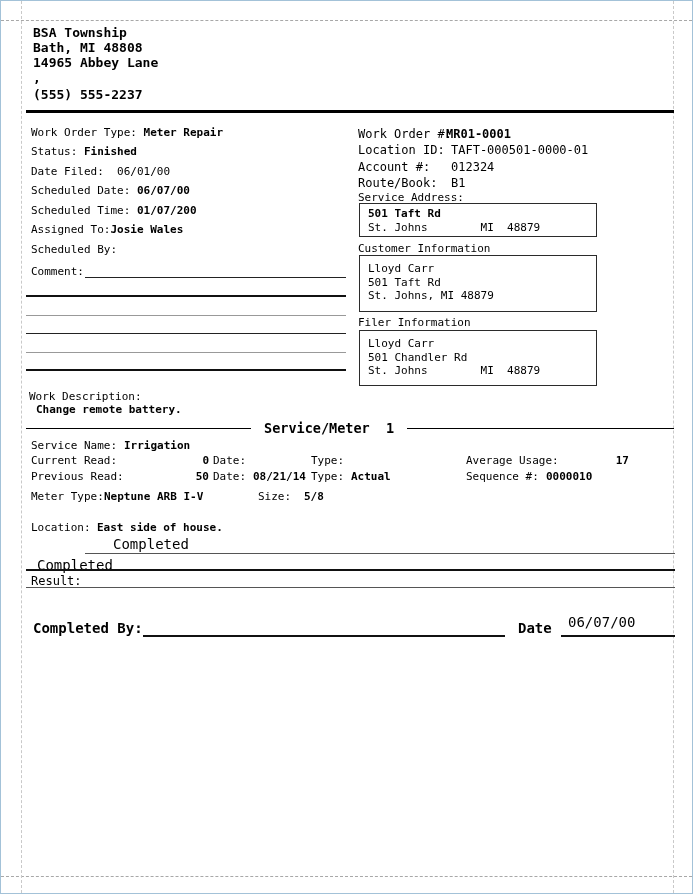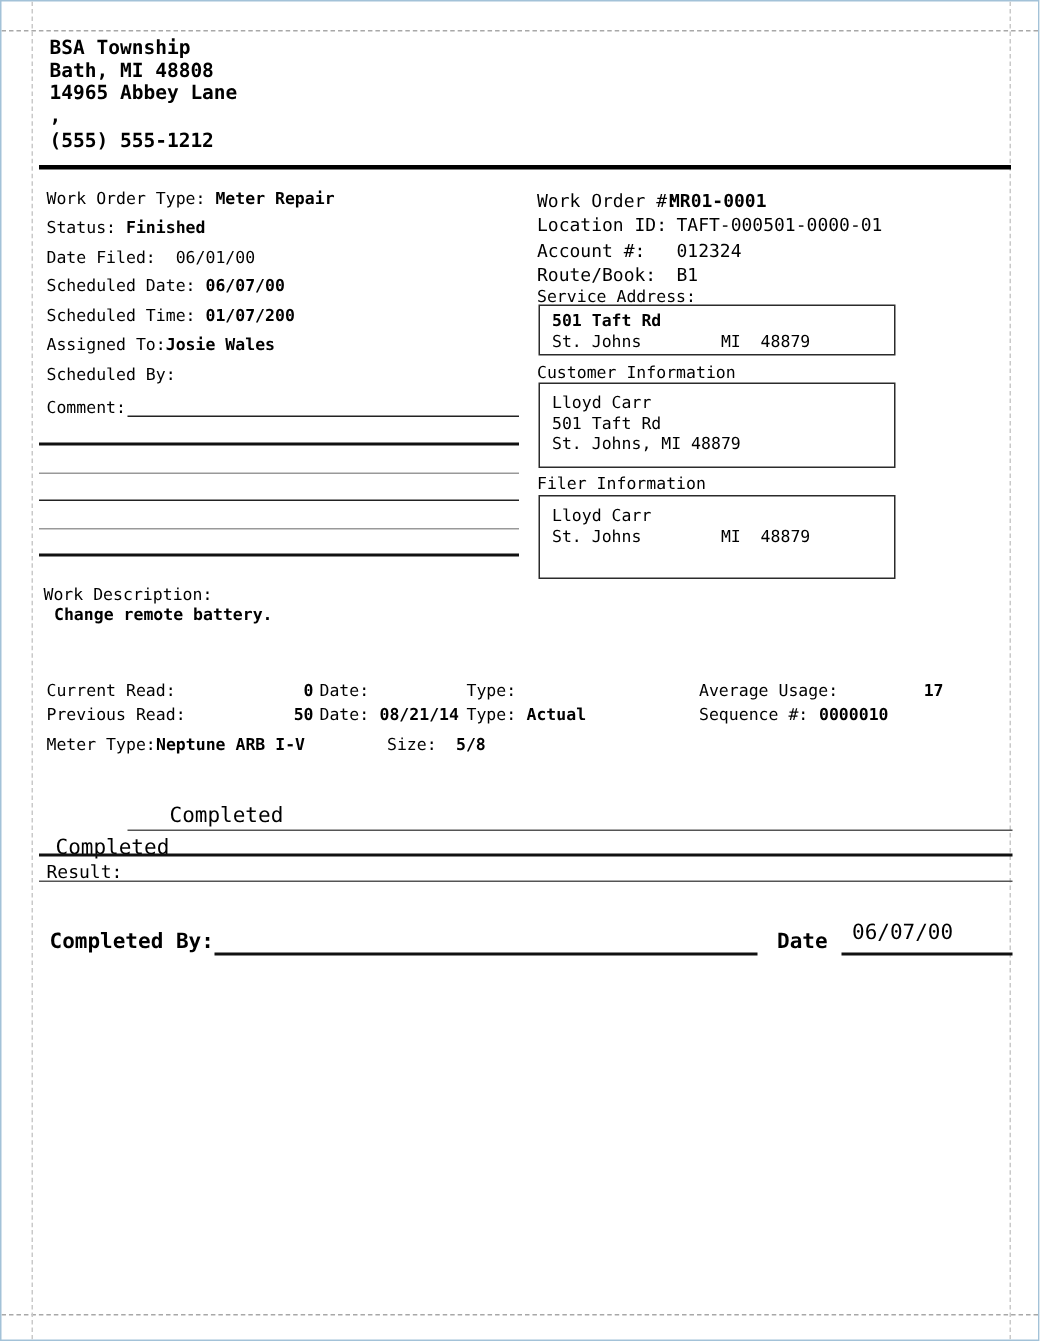--- a/index.html
+++ b/index.html
@@ -57,21 +57,21 @@
 
   <div class="guide-h" style="top:19px"></div>
   <div class="guide-h" style="top:875px"></div>
   <div class="guide-v" style="left:20px"></div>
   <div class="guide-v" style="left:672px"></div>
 
   <div class="hdr-line" style="top:24px">BSA Township</div>
   <div class="hdr-line" style="top:39px">Bath, MI 48808</div>
   <div class="hdr-line" style="top:54px">14965 Abbey Lane</div>
   <div class="hdr-line" style="top:69px">,</div>
-  <div class="hdr-line" style="top:86px">(555) 555-1212</div>
+  <div class="hdr-line" style="top:86px">(555) 555-2237</div>
   <div class="rule-thick" style="top:109px"></div>
 
   <div class="lf" style="top:125px"><span>Work Order Type: </span><span class="val">Meter Repair</span></div>
   <div class="lf" style="top:144px"><span>Status: </span><span class="val">Finished</span></div>
   <div class="lf" style="top:164px"><span>Date Filed:  </span><span class="val reg">06/01/00</span></div>
   <div class="lf" style="top:183px"><span>Scheduled Date: </span><span class="val">06/07/00</span></div>
   <div class="lf" style="top:203px"><span>Scheduled Time: </span><span class="val">01/07/200</span></div>
   <div class="lf" style="top:222px"><span>Assigned To:</span><span class="val">Josie Wales</span></div>
   <div class="lf" style="top:242px"><span>Scheduled By:</span><span class="val"></span></div>
 
@@ -97,27 +97,37 @@
   <div class="abs t11" style="left:357px; top:241px">Customer Information</div>
   <div class="box" style="top:254px; height:57px">
     <div class="bl" style="padding-top:6px">Lloyd Carr</div>
     <div class="bl">501 Taft Rd</div>
     <div class="bl">St. Johns, MI 48879</div>
   </div>
 
   <div class="abs t11" style="left:357px; top:315px">Filer Information</div>
   <div class="box" style="top:329px; height:56px">
     <div class="bl" style="padding-top:6px">Lloyd Carr</div>
+    <div class="bl">501 Chandler Rd</div>
     <div class="bl">St. Johns        MI  48879</div>
   </div>
 
   <div class="abs t11" style="left:28px; top:389px">Work Description:</div>
   <div class="abs t11 b" style="left:35px; top:402px">Change remote battery.</div>
 
+  <div class="divider">
+    <div class="dline dl-left"></div>
+    <div class="dtitle">Service/Meter  1</div>
+    <div class="dline dl-right"></div>
+  </div>
 
+  <div class="svc-row" style="top:438px">
+    <span style="left:30px">Service Name: </span>
+    <span class="vb" style="left:123px">Irrigation</span>
+  </div>
   <div class="svc-row" style="top:453px">
     <span style="left:30px">Current Read:</span>
     <span class="vb num" style="left:150px; width:58px">0</span>
     <span style="left:212px">Date:</span>
     <span class="vb" style="left:252px"></span>
     <span style="left:310px">Type:</span>
     <span class="vb" style="left:350px"></span>
     <span style="left:465px">Average Usage:</span>
     <span class="vb num" style="left:560px; width:68px">17</span>
   </div>
@@ -130,20 +140,24 @@
     <span class="vb" style="left:350px">Actual</span>
     <span style="left:465px">Sequence #: </span>
     <span class="vb" style="left:545px">0000010</span>
   </div>
   <div class="svc-row" style="top:489px">
     <span style="left:30px">Meter Type:</span>
     <span class="vb" style="left:103px">Neptune ARB I-V</span>
     <span style="left:257px">Size:  </span>
     <span class="vb" style="left:303px">5/8</span>
   </div>
+  <div class="svc-row" style="top:520px">
+    <span style="left:30px">Location: </span>
+    <span class="vb" style="left:96px">East side of house.</span>
+  </div>
 
   <div class="abs" style="left:30px; top:573px; font-size:12px">Result:</div>
   <div class="small-val" style="left:112px; top:535px">Completed</div>
   <div class="uline mid" style="left:84px; width:590px; top:552px"></div>
   <div class="small-val" style="left:36px; top:556px">Completed</div>
   <div class="uline thick" style="left:25px; width:649px; top:568px"></div>
   <div class="uline mid" style="left:25px; width:649px; top:586px"></div>
 
   <div class="abs b" style="left:32px; top:619px; font-size:14px">Completed By:</div>
   <div class="uline thick" style="left:142px; width:362px; top:634px"></div>

